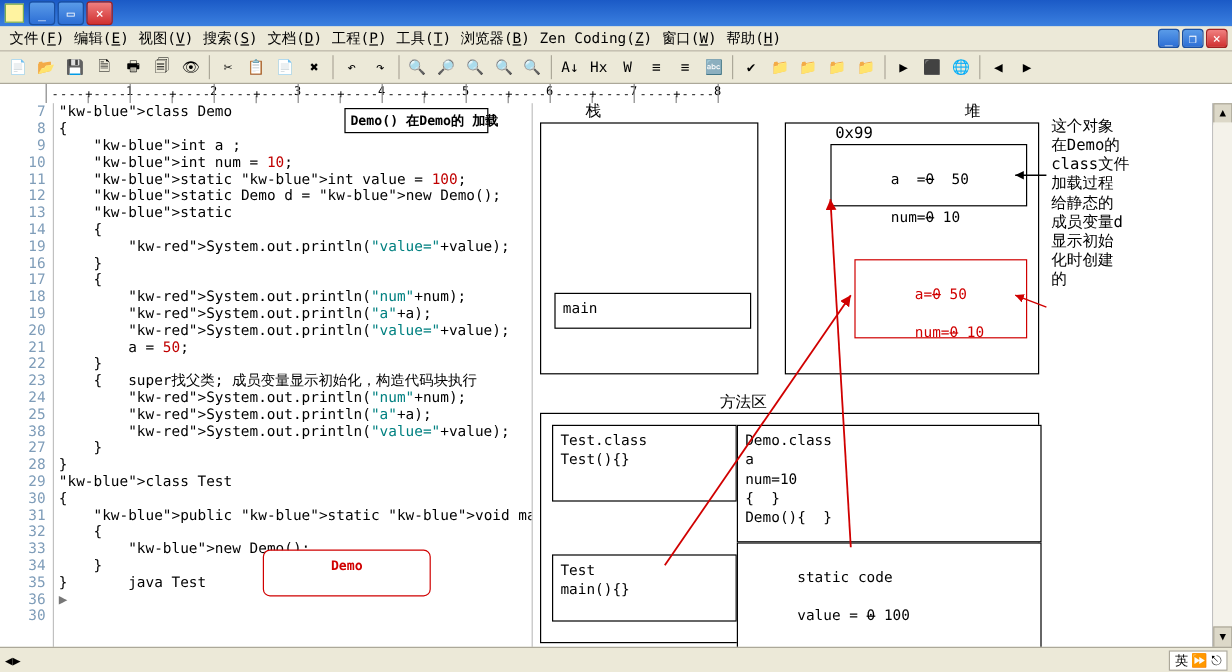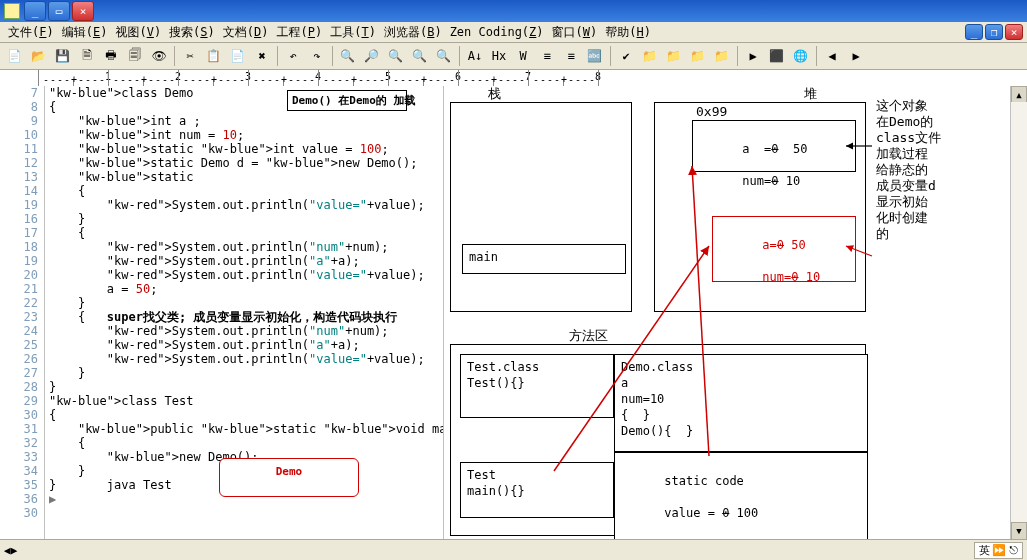--- a/index.html
+++ b/index.html
@@ -25,21 +25,21 @@
   .ruler .tick { position:absolute; top:0; height:100%; border-left:1px solid #888; }
   .ruler .ticklabel { position:absolute; top:1px; font-size:10px; }
 
   .main { position:absolute; top:86px; left:0; right:0; bottom:20px; display:flex; background:#fff; }
   .gutter { width:38px; background:#fff; color:#7f9db9; font-family:Consolas,monospace; font-size:12px; text-align:right; padding-right:6px; border-right:1px solid #c0c0c0; }
   .gutter div { height:14px; line-height:14px; }
   .code { width:398px; font-family:Consolas,"Courier New",monospace; font-size:12px; position:relative; }
   .code pre { margin:0; padding:0 4px; line-height:14px; white-space:pre; }
   .num     { color:#c00000; }
   .str     { color:#008080; }
-  .bold    { font-weight:bold; }
+  .bold    { font-weight:normal; }
 
   .diagram { flex:1; position:relative; background:#fff; border-left:1px solid #c0c0c0; }
   .dbox { position:absolute; border:1.5px solid #000; background:#fff; font-family:Consolas,"SimSun",monospace; font-size:12px; line-height:16px; padding:4px 6px; white-space:pre; }
   .dbox.outer { padding:0; }
   .dtext { position:absolute; font-family:"SimSun",monospace; font-size:13px; line-height:16px; white-space:pre; }
   .red { color:#d00000; }
   .red-border { border-color:#d00000; }
 
   .strike { text-decoration:line-through; }
 
@@ -238,21 +238,21 @@
       <div>16</div>
       <div>17</div>
       <div>18</div>
       <div>19</div>
       <div>20</div>
       <div>21</div>
       <div>22</div>
       <div>23</div>
       <div>24</div>
       <div>25</div>
-      <div>26</div>
+      <div>38</div>
       <div>27</div>
       <div>28</div>
       <div>29</div>
       <div>30</div>
       <div>31</div>
       <div>32</div>
       <div>33</div>
       <div>34</div>
       <div>35</div>
       <div>36</div>
@@ -290,21 +290,21 @@
       <pre>    {</pre>
       <pre>        <span class="&lt;span">"kw-blue"</span>&gt;new Demo();</pre>
       <pre>    }</pre>
       <pre>}       java Test</pre>
       <pre style="color: rgb(119, 119, 119);">▶</pre>
     </div>
 
   <div class="diagram">
     <div class="dtext" style="left:44px; top:0;">栈</div>
     <div class="dtext" style="left:360px; top:0;">堆</div>
-    <div class="dtext" style="left:125px; top:242px;">方法区</div>
+    <div class="dtext" style="left:156px; top:242px;">方法区</div>
 
     <div class="dbox outer" style="left:6px; top:16px; width:180px; height:208px;"></div>
     <div class="dbox" style="left:18px; top:158px; width:150px; height:20px;">main</div>
 
     <div class="dbox outer" style="left:210px; top:16px; width:210px; height:208px;"></div>
     <div class="dtext" style="left:252px; top:18px; font-family:Consolas,monospace;">0x99</div>
     <div class="dbox" style="left:248px; top:34px; width:150px; height:42px;">
       <span>a  =<span class="strike">0</span>  50</span><br>
       <span>num=<span class="strike">0</span> 10</span>
     </div>

